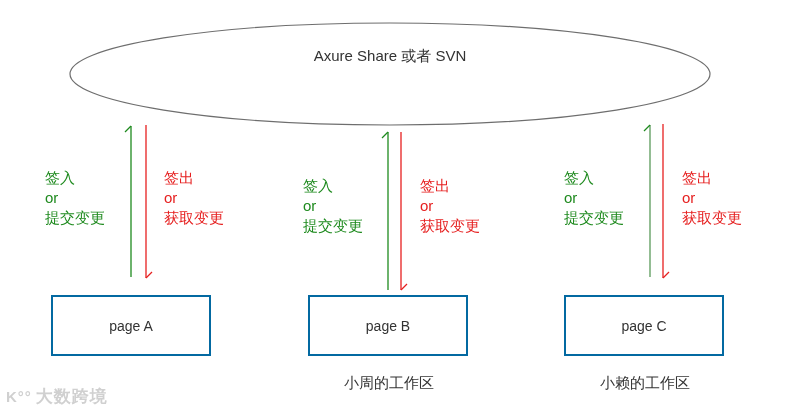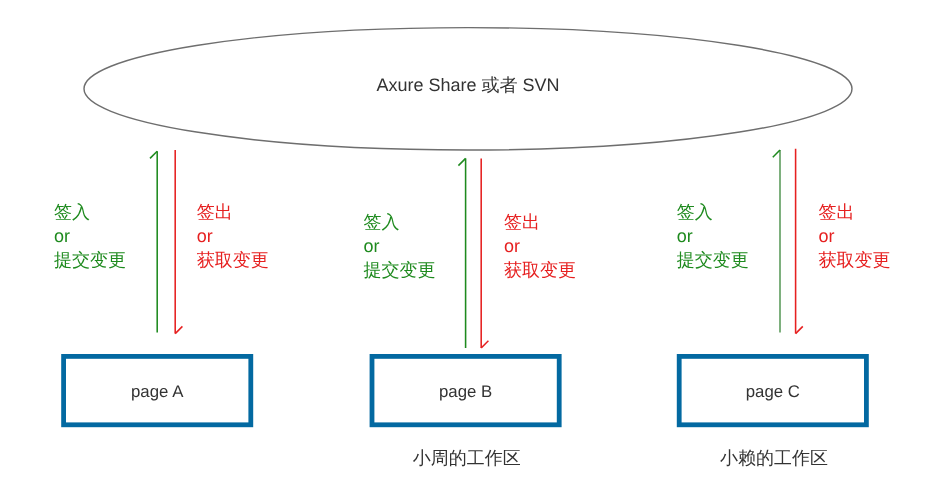--- a/index.html
+++ b/index.html
@@ -1,26 +1,26 @@
 <!DOCTYPE html>
 <html><head>
   <meta charset="utf-8">
   <style>
     html, body { margin: 0; padding: 0; background: #ffffff; }
     body { width: 786px; height: 414px; position: relative; overflow: hidden;
            font-family: "Liberation Sans", "DejaVu Sans", sans-serif; }
     .canvas { position: absolute; left: 0; top: 0; width: 786px; height: 414px; }
     svg.lines { position: absolute; left: 0; top: 0; }
-    .server-label { position: absolute; left: 70px; top: 62px; width: 640px; text-align: center;
+    .server-label { position: absolute; left: 70px; top: 46px; width: 640px; text-align: center;
                     font-size: 15px; color: #333333; line-height: 20px; }
     .label-block { position: absolute; font-size: 15px; line-height: 20px; white-space: nowrap; }
     .label-block span { display: block; }
     .green { color: #1e8a1e; }
     .red { color: #e62020; }
-    .page-box { position: absolute; width: 160px; height: 61px; border: 4px solid #0369a1;
+    .page-box { position: absolute; width: 160px; height: 61px; border: 2px solid #0369a1;
                 background: #ffffff; box-sizing: border-box; display: flex; align-items: center;
                 justify-content: center; font-size: 14px; color: #333333; }
     .workspace { position: absolute; width: 162px; text-align: center; font-size: 15px;
                  color: #333333; line-height: 20px; }
     .watermark { position: absolute; left: 6px; top: 386px; font-size: 17px; color: #d0d0d0;
                  font-weight: bold; letter-spacing: 1px; line-height: 22px; }
     .watermark .logo { font-size: 15px; margin-right: 4px; }
   </style>
 </head>
 <body>
@@ -98,13 +98,16 @@
   <div class="label-block red" style="left:682px; top:168px;">
     <span>签出</span>
     <span>or</span>
     <span>获取变更</span>
   </div>
   <div class="page-box" style="left:564px; top:295px;">
     <span>page C</span>
   </div>
   <div class="workspace" style="left:564px; top:373px;">小赖的工作区</div>
 
+  <div class="watermark">
+    <span class="logo">K°°</span><span>大数跨境</span>
+  </div>
 </div>
 
 </body></html>

